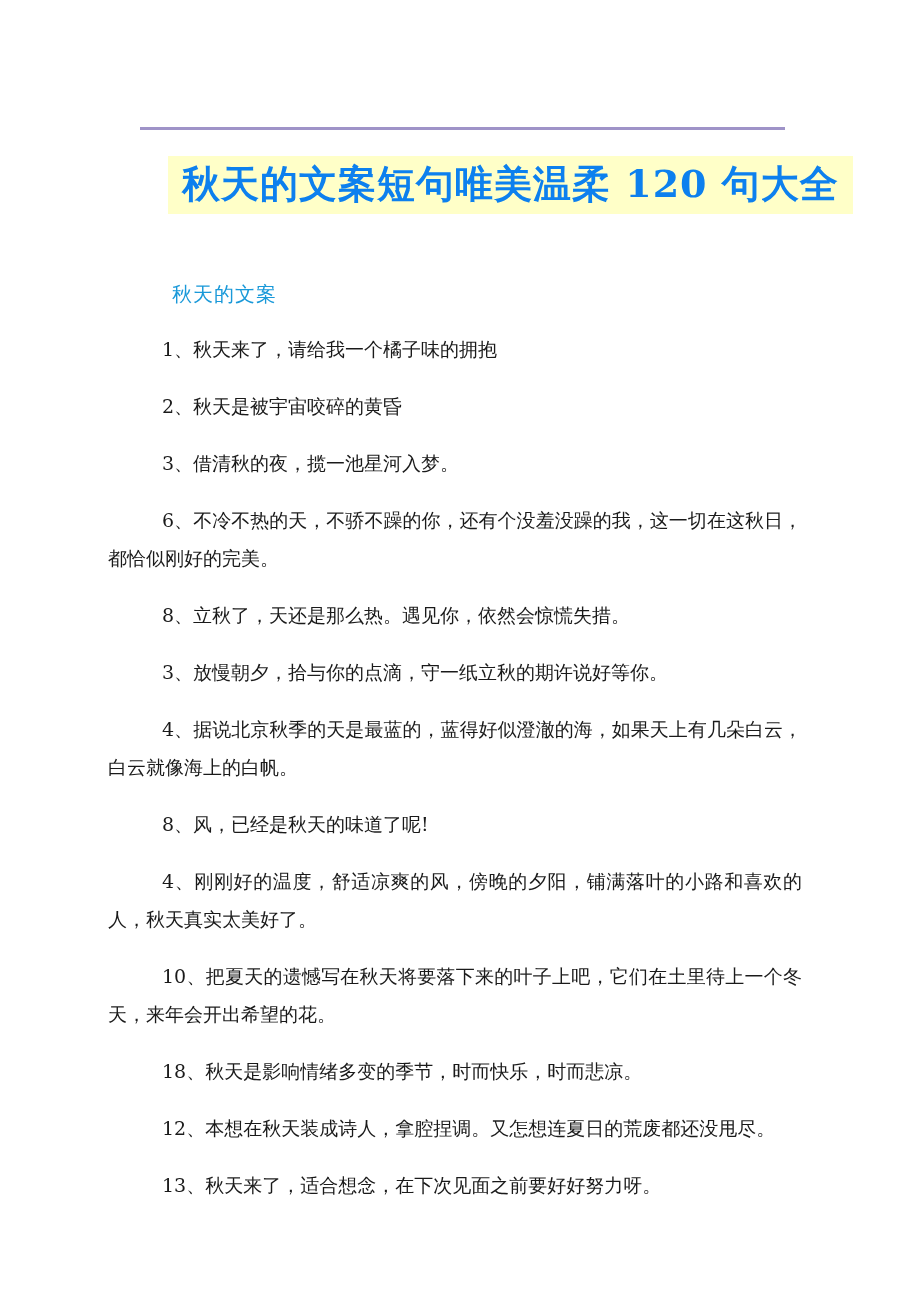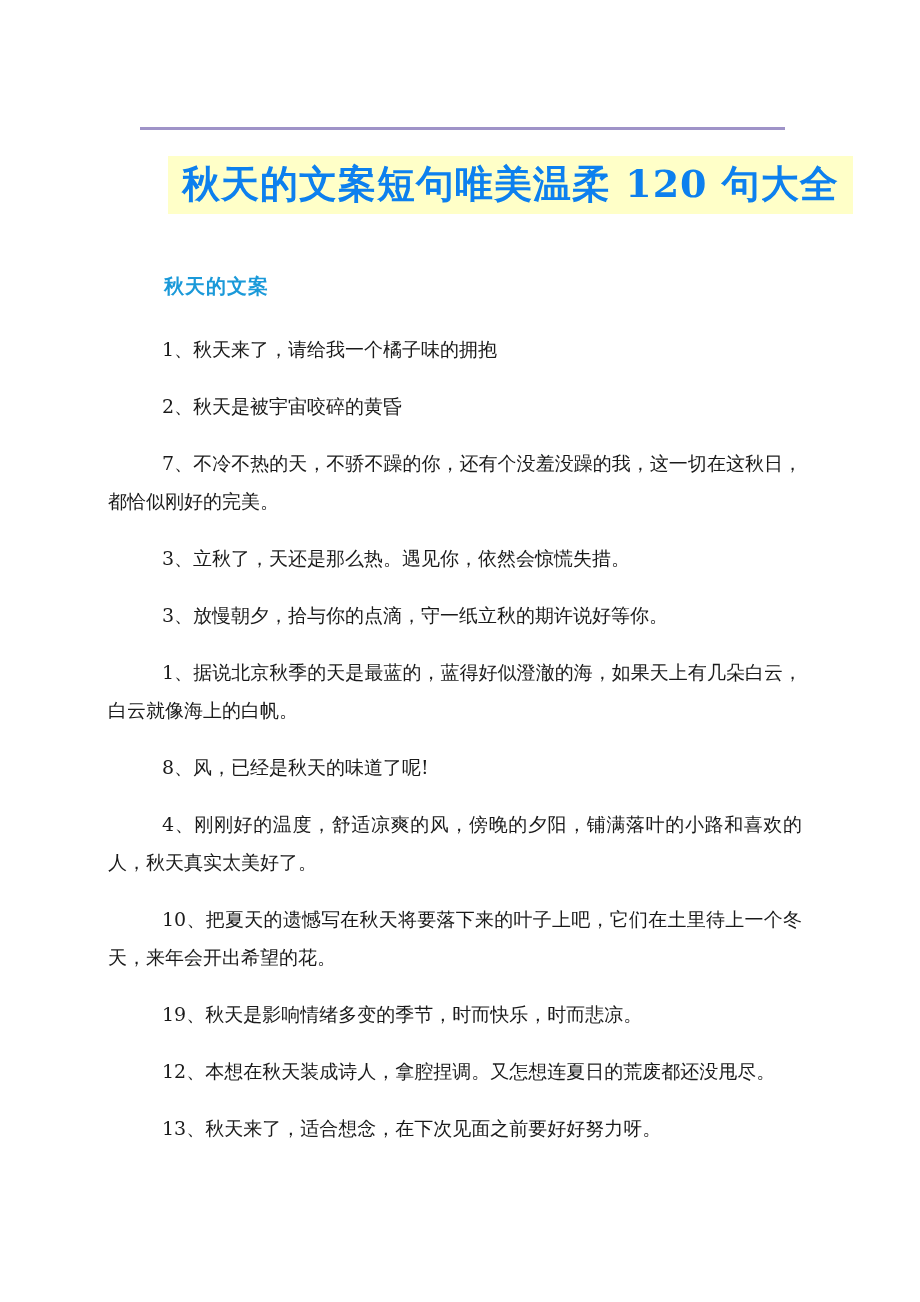--- a/index.html
+++ b/index.html
@@ -35,25 +35,25 @@
     font-size: 38px;
     font-weight: bold;
     line-height: 40px;
     white-space: nowrap;
     letter-spacing: 1px;
   }
   .section-heading {
     position: absolute;
     left: 164px;
     top: 274px;
-    margin: 0;
+    margin: 8px;
     color: var(--heading-text, #1a99d9);
     font-family: "DejaVu Sans", "Liberation Sans", sans-serif;
     font-size: 20px;
-    font-weight: bold;
+    font-weight: normal;
     line-height: 24px;
     letter-spacing: 1px;
   }
   .body-text {
     position: absolute;
     left: 108px;
     top: 330px;
     width: 694px;
     color: var(--body-text, #1a1a1a);
     font-size: 19px;
@@ -69,24 +69,25 @@
 </head>
 <body>
 
 <div class="page">
   <div class="divider"></div>
   <h1 class="doc-title">秋天的文案短句唯美温柔 120 句大全</h1>
   <h2 class="section-heading">秋天的文案</h2>
   <div class="body-text">
     <p>1、秋天来了，请给我一个橘子味的拥抱</p>
     <p>2、秋天是被宇宙咬碎的黄昏</p>
-    <p>7、不冷不热的天，不骄不躁的你，还有个没羞没躁的我，这一切在这秋日，都恰似刚好的完美。</p>
-    <p>3、立秋了，天还是那么热。遇见你，依然会惊慌失措。</p>
+    <p>3、借清秋的夜，揽一池星河入梦。</p>
+    <p>6、不冷不热的天，不骄不躁的你，还有个没羞没躁的我，这一切在这秋日，都恰似刚好的完美。</p>
+    <p>8、立秋了，天还是那么热。遇见你，依然会惊慌失措。</p>
     <p>3、放慢朝夕，拾与你的点滴，守一纸立秋的期许说好等你。</p>
-    <p>1、据说北京秋季的天是最蓝的，蓝得好似澄澈的海，如果天上有几朵白云，白云就像海上的白帆。</p>
+    <p>4、据说北京秋季的天是最蓝的，蓝得好似澄澈的海，如果天上有几朵白云，白云就像海上的白帆。</p>
     <p>8、风，已经是秋天的味道了呢!</p>
     <p>4、刚刚好的温度，舒适凉爽的风，傍晚的夕阳，铺满落叶的小路和喜欢的人，秋天真实太美好了。</p>
     <p>10、把夏天的遗憾写在秋天将要落下来的叶子上吧，它们在土里待上一个冬天，来年会开出希望的花。</p>
-    <p>19、秋天是影响情绪多变的季节，时而快乐，时而悲凉。</p>
+    <p>18、秋天是影响情绪多变的季节，时而快乐，时而悲凉。</p>
     <p>12、本想在秋天装成诗人，拿腔捏调。又怎想连夏日的荒废都还没甩尽。</p>
     <p>13、秋天来了，适合想念，在下次见面之前要好好努力呀。</p>
   </div>
 </div>
 
 </body></html>

